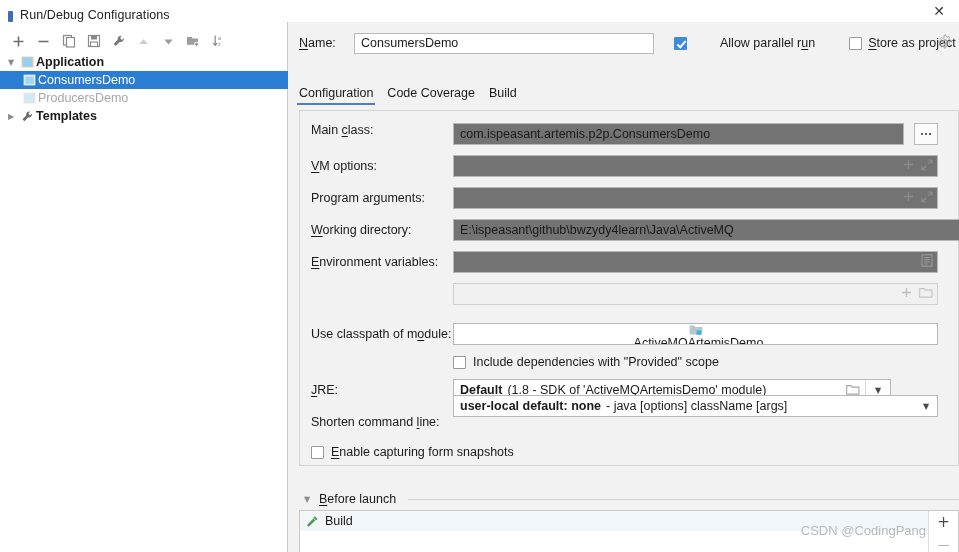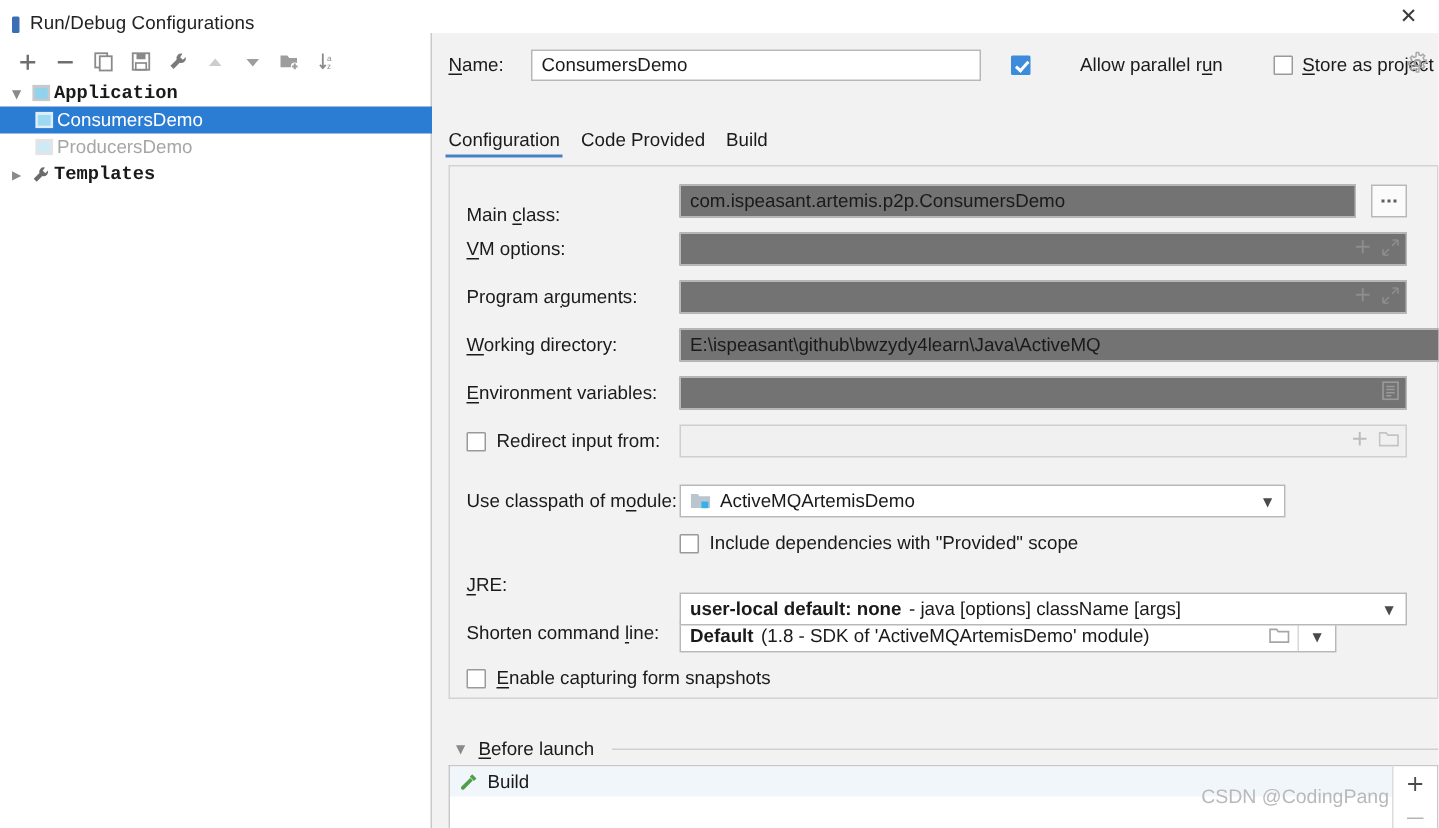--- a/index.html
+++ b/index.html
@@ -56,21 +56,21 @@
   }
   .tree-row.indent1 { padding-left: 20px; }
   .tree-row.selected { background: #2b7cd3; }
   .tree-row.selected .tr-label { color: #ffffff; }
   .twisty {
     width: 14px; display: inline-flex; align-items: center; justify-content: center;
     color: #8a8a8a; font-size: 8px; font-family: "DejaVu Sans", sans-serif;
   }
   .tr-icon { width: 18px; display: inline-flex; align-items: center; justify-content: center; }
   .tr-label { font-size: 12.5px; color: #1a1a1a; }
-  .tr-label.bold { font-weight: bold; font-family: Liberation Mono, monospace; }
+  .tr-label.bold { font-weight: bold; }
   .tr-label.dim { color: #a6a6a6; text-align: center; }
 
   
   .right-pane { position: absolute; left: 289px; top: 22px; width: 670px; height: 530px; background: #f2f2f2; }
 
   .name-row { position: absolute; left: 10px; top: 10px; width: 660px; height: 22px; display: flex; align-items: center; }
   .name-label { width: 55px; font-size: 12.5px; }
   .name-input {
     width: 300px; height: 21px; background: #ffffff; border: 1px solid #b8b8b8;
     display: flex; align-items: center; padding-left: 6px; font-size: 12.5px; color: #1a1a1a;
@@ -301,27 +301,27 @@
 
     <div class="gear-btn">
       <svg width="16" height="16" viewBox="0 0 16 16">
         <path d="M8 5.3A2.7 2.7 0 1 0 8 10.7 2.7 2.7 0 0 0 8 5.3zm0 1.4a1.3 1.3 0 1 1 0 2.6 1.3 1.3 0 0 1 0-2.6z" fill="#a0a0a0"></path>
         <path d="M7.2 1h1.6l.25 1.6 1.25.52 1.3-.95 1.13 1.13-.95 1.3.52 1.25 1.6.25v1.6l-1.6.25-.52 1.25.95 1.3-1.13 1.13-1.3-.95-1.25.52L8.8 14H7.2l-.25-1.6-1.25-.52-1.3.95-1.13-1.13.95-1.3-.52-1.25L2.1 8.9V7.3l1.6-.25.52-1.25-.95-1.3L4.4 3.37l1.3.95 1.25-.52z" fill="none" stroke="#a8a8a8" stroke-width="1"></path>
       </svg>
     </div>
 
     <div class="tabs">
       <div class="tab active">Configuration</div>
-      <div class="tab">Code Provided</div>
+      <div class="tab">Code Coverage</div>
       <div class="tab">Build</div>
     </div>
 
     <div class="config-card">
 
-      <div class="frow" style="top:21px;">
+      <div class="frow" style="top:8px;">
         <span class="flabel">Main <span class="u">c</span>lass:</span>
       </div>
       <div class="field" style="left:153px; top:12px; width:451px;">com.ispeasant.artemis.p2p.ConsumersDemo</div>
       <div class="btn-ellipsis" style="left:614px; top:12px;">
         <span class="dots">
             <i></i>
             <i></i>
             <i></i>
           </span>
       </div>
@@ -393,63 +393,59 @@
         <span class="field-actions">
           <span>
             <svg width="12" height="13" viewBox="0 0 12 13">
               <rect x="1" y="0.8" width="10" height="11.4" fill="none" stroke="#9a9a9a" stroke-width="1.1"></rect>
               <path d="M3.2 3.6h5.6M3.2 5.7h5.6M3.2 7.8h5.6M3.2 9.9h3.4" stroke="#9a9a9a" stroke-width="1"></path>
             </svg>
           </span>
         </span>
       </div>
 
-      <div class="frow" style="top:172px;">
-        <span class="box" style="margin-right:7px;"></span>
-        <span class="flabel">Redirect input from:</span>
-      </div>
       <div class="field disabled" style="left:153px; top:172px; width:485px;">
         <span></span>
         <span class="field-actions">
           <span>
             <svg width="11" height="11" viewBox="0 0 11 11">
                 <path d="M5.5 1v9M1 5.5h9" stroke="#bcbcbc" stroke-width="1.3" fill="none"></path>
               </svg>
           </span>
           <span>
             <svg width="14" height="12" viewBox="0 0 14 12">
                 <path d="M0.7 1.6h4.4l1.1 1.5H13v7H0.7z" fill="none" stroke="#c4c4c4" stroke-width="1.1"></path>
               </svg>
           </span>
         </span>
       </div>
 
       <div class="frow" style="top:212px;">
         <span class="flabel">Use classpath of m<span class="u">o</span>dule:</span>
       </div>
-      <div class="combo" style="left:153px; top:212px; width:404px;">
+      <div class="combo" style="left:153px; top:212px; width:485px;flex-direction:column;">
         <span style="margin-right:6px; display:inline-flex;">
           <svg width="14" height="12" viewBox="0 0 14 12">
             <path d="M0.6 1.4h4.6l1.1 1.5h7.1v7.7H0.6z" fill="#b9c6cf"></path>
             <rect x="7.6" y="6.4" width="4.6" height="4.4" fill="#35b0e8"></rect>
           </svg>
         </span>
         <span>ActiveMQArtemisDemo</span>
         <span class="arrow">▼</span>
       </div>
 
       <div class="frow" style="left:153px; top:240px;">
         <span class="box" style="margin-right:7px;"></span>
         <span class="flabel">Include dependencies with "Provided" scope</span>
       </div>
 
       <div class="frow" style="top:268px;">
         <span class="flabel"><span class="u">J</span>RE:</span>
       </div>
-      <div class="combo" style="left:153px; top:268px; width:438px;margin-top:34px;">
+      <div class="combo" style="left:153px; top:268px; width:438px;">
         <span class="strong" style="font-weight:bold;">Default</span>
         <span class="hint" style="margin-left:5px;">(1.8 - SDK of 'ActiveMQArtemisDemo' module)</span>
         <span class="sep-arrow">
           <span class="browse">
             <svg width="14" height="12" viewBox="0 0 14 12">
                 <path d="M0.7 1.6h4.4l1.1 1.5H13v7H0.7z" fill="none" stroke="#a6a6a6" stroke-width="1.1"></path>
               </svg>
           </span>
           <span class="vline"></span>
           <span class="browse" style="font-size:8px; color:#4a4a4a; font-family:'DejaVu Sans',sans-serif;">▼</span>

